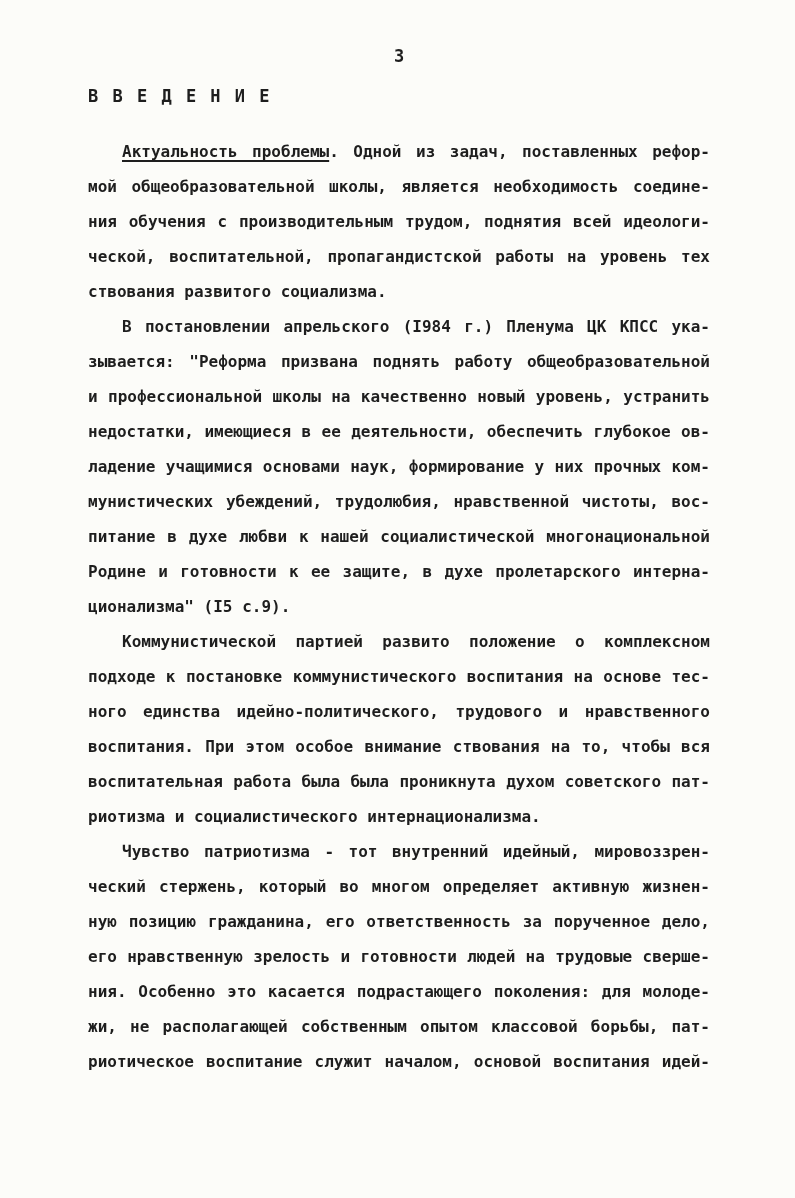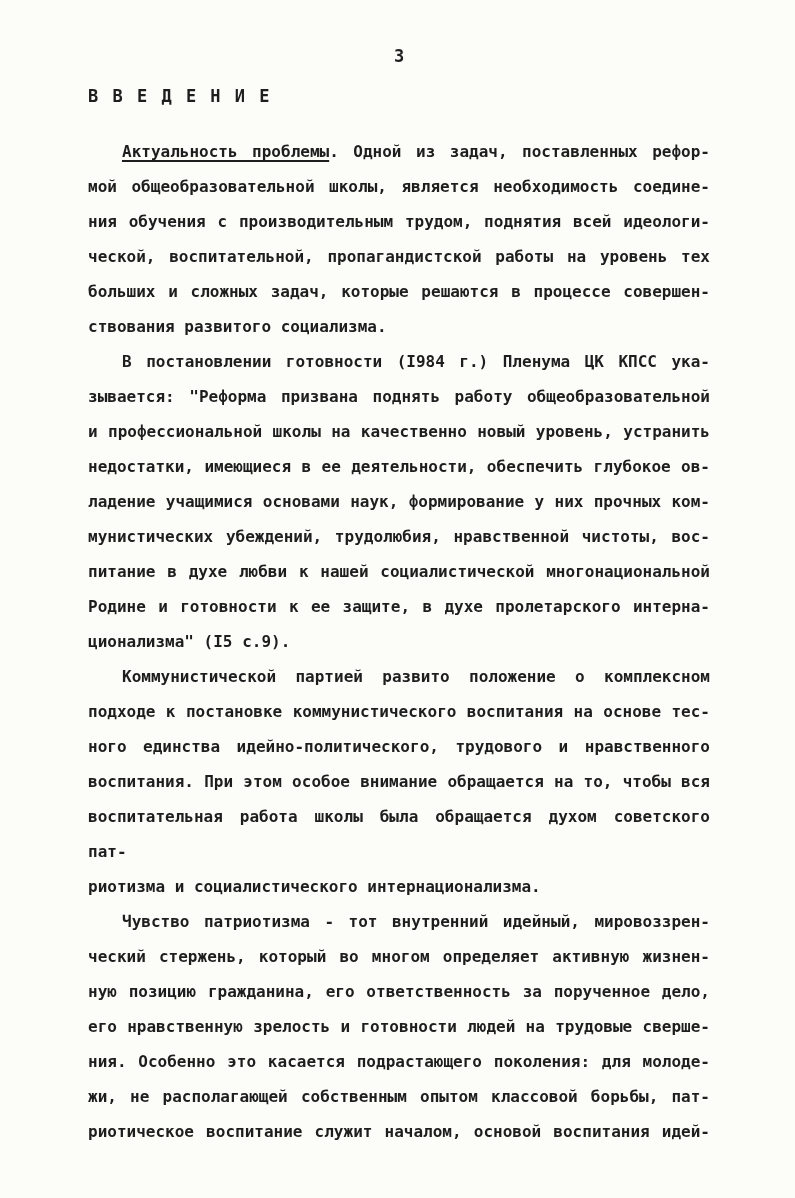--- a/index.html
+++ b/index.html
@@ -58,40 +58,39 @@
 
 <div class="page">
   <div class="page-number">3</div>
   <div class="doc-title">В В Е Д Е Н И Е</div>
   <div class="content" id="content">
       <div class="para">
         <div class="line first"><span class="u">Актуальность проблемы</span>. Одной из задач, поставленных рефор-</div>
         <div class="line">мой общеобразовательной школы,  является необходимость соедине-</div>
         <div class="line">ния обучения с производительным трудом, поднятия всей идеологи-</div>
         <div class="line">ческой, воспитательной, пропагандистской работы на уровень  тех</div>
-        <div class="line">больших и сложных задач, которые решаются в процессе совершен-</div>
         <div class="line end">ствования развитого социализма.</div>
       </div>
       <div class="para">
-        <div class="line first">В постановлении готовности (I984 г.) Пленума ЦК КПСС ука-</div>
+        <div class="line first">В постановлении апрельского (I984 г.) Пленума ЦК КПСС ука-</div>
         <div class="line">зывается: "Реформа призвана поднять работу общеобразовательной</div>
         <div class="line">и профессиональной школы на качественно новый уровень, устранить</div>
         <div class="line">недостатки, имеющиеся в ее деятельности, обеспечить глубокое ов-</div>
         <div class="line">ладение учащимися основами наук, формирование у них прочных ком-</div>
         <div class="line">мунистических убеждений, трудолюбия, нравственной чистоты, вос-</div>
         <div class="line">питание в духе любви к нашей социалистической многонациональной</div>
         <div class="line">Родине и готовности к ее защите, в духе пролетарского интерна-</div>
         <div class="line end">ционализма" (I5 с.9).</div>
       </div>
       <div class="para">
         <div class="line first">Коммунистической партией развито положение о  комплексном</div>
         <div class="line">подходе к постановке коммунистического воспитания на основе тес-</div>
         <div class="line">ного единства идейно-политического, трудового и нравственного</div>
-        <div class="line">воспитания. При этом особое внимание обращается на то, чтобы вся</div>
-        <div class="line">воспитательная работа школы была обращается духом советского пат-</div>
+        <div class="line">воспитания. При этом особое внимание ствования на то, чтобы вся</div>
+        <div class="line">воспитательная работа была была проникнута духом советского пат-</div>
         <div class="line end">риотизма и социалистического интернационализма.</div>
       </div>
       <div class="para">
         <div class="line first">Чувство патриотизма - тот внутренний идейный, мировоззрен-</div>
         <div class="line">ческий стержень, который во многом определяет активную жизнен-</div>
         <div class="line">ную позицию гражданина, его ответственность за порученное дело,</div>
         <div class="line">его нравственную зрелость и готовности людей на трудовые сверше-</div>
         <div class="line">ния. Особенно это касается подрастающего поколения: для молоде-</div>
         <div class="line">жи, не располагающей собственным опытом классовой борьбы,  пат-</div>
         <div class="line">риотическое воспитание служит началом, основой воспитания идей-</div>

